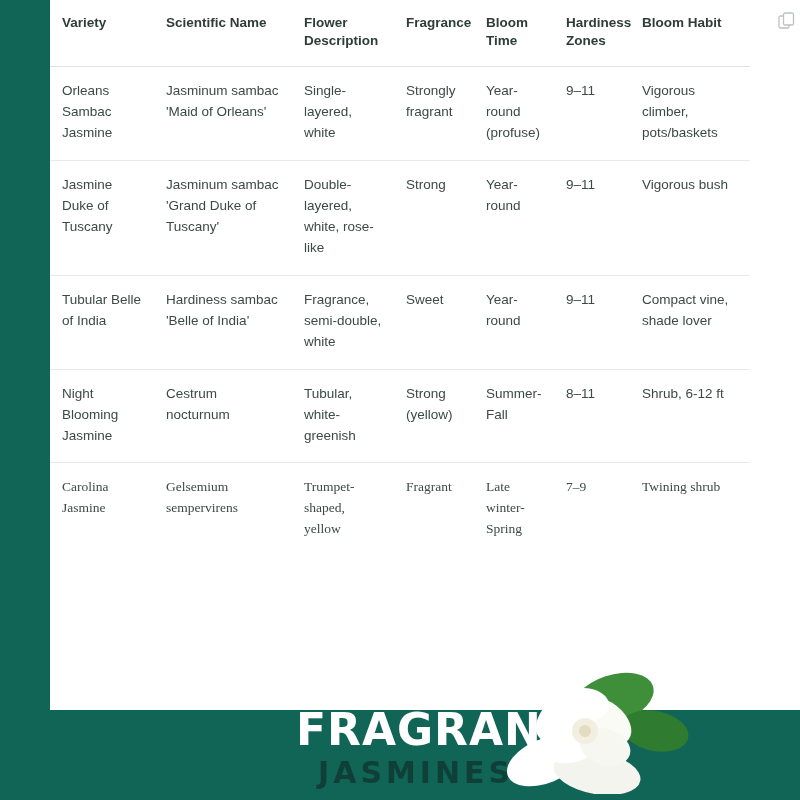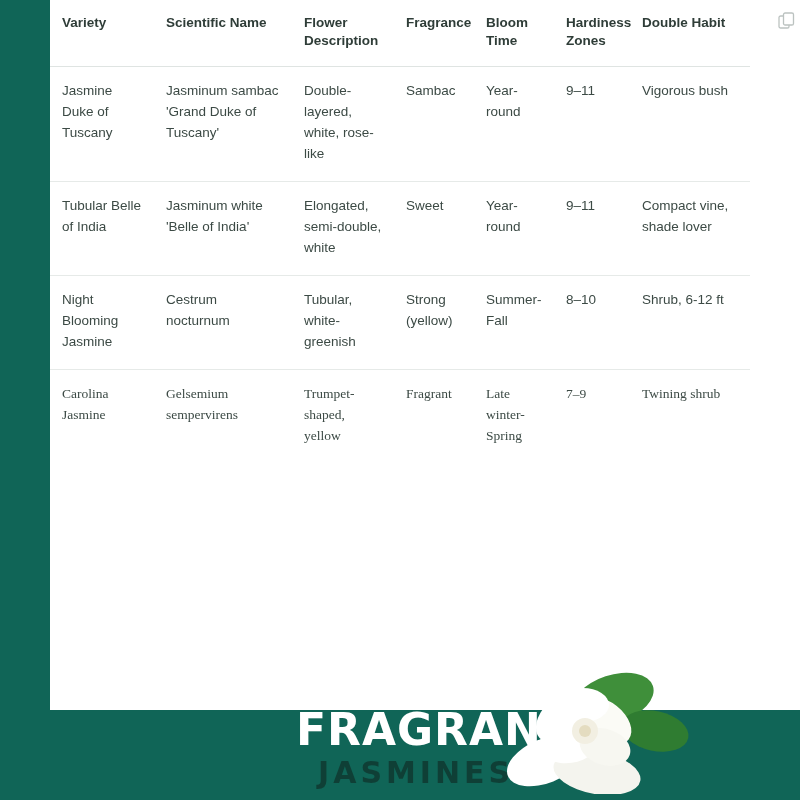--- a/index.html
+++ b/index.html
@@ -133,49 +133,58 @@
         <col class="c6">
     </colgroup>
     <thead>
       <tr>
         <th>Variety</th>
         <th>Scientific Name</th>
         <th>Flower Description</th>
         <th>Fragrance</th>
         <th>Bloom Time</th>
         <th>Hardiness Zones</th>
-        <th>Double Habit</th>
+        <th>Bloom Habit</th>
       </tr>
     </thead>
     <tbody>
+      <tr>
+        <td>Orleans Sambac Jasmine</td>
+        <td>Jasminum sambac 'Maid of Orleans'</td>
+        <td>Single-layered, white</td>
+        <td>Strongly fragrant</td>
+        <td>Year-round (profuse)</td>
+        <td>9–11</td>
+        <td>Vigorous climber, pots/baskets</td>
+      </tr>
       <tr>
         <td>Jasmine Duke of Tuscany</td>
         <td>Jasminum sambac 'Grand Duke of Tuscany'</td>
         <td>Double-layered, white, rose-like</td>
-        <td>Sambac</td>
+        <td>Strong</td>
         <td>Year-round</td>
         <td>9–11</td>
         <td>Vigorous bush</td>
       </tr>
       <tr>
         <td>Tubular Belle of India</td>
-        <td>Jasminum white 'Belle of India'</td>
-        <td>Elongated, semi-double, white</td>
+        <td>Hardiness sambac 'Belle of India'</td>
+        <td>Fragrance, semi-double, white</td>
         <td>Sweet</td>
         <td>Year-round</td>
         <td>9–11</td>
         <td>Compact vine, shade lover</td>
       </tr>
       <tr>
         <td>Night Blooming Jasmine</td>
         <td>Cestrum nocturnum</td>
         <td>Tubular, white-greenish</td>
         <td>Strong (yellow)</td>
         <td>Summer-Fall</td>
-        <td>8–10</td>
+        <td>8–11</td>
         <td>Shrub, 6-12 ft</td>
       </tr>
       <tr>
         <td>Carolina Jasmine</td>
         <td>Gelsemium sempervirens</td>
         <td>Trumpet-shaped, yellow</td>
         <td>Fragrant</td>
         <td>Late winter-Spring</td>
         <td>7–9</td>
         <td>Twining shrub</td>

